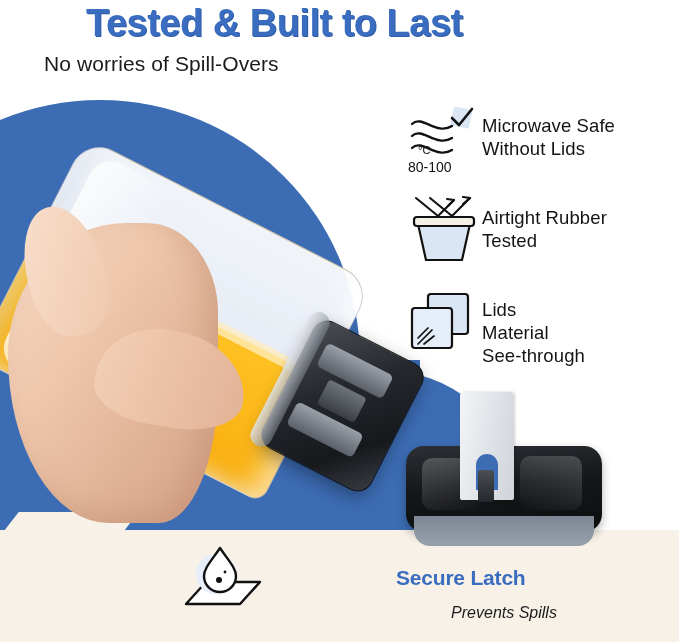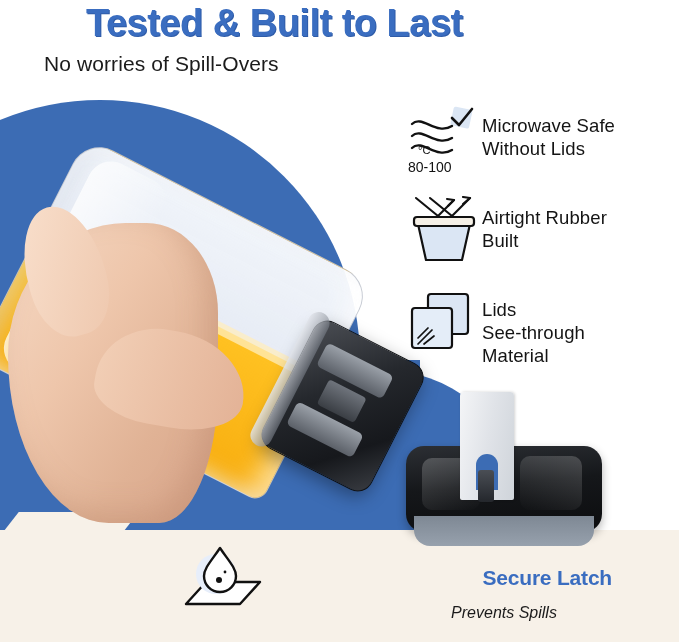--- a/index.html
+++ b/index.html
@@ -306,21 +306,21 @@
     width: 16px;
     height: 32px;
     background: linear-gradient(180deg,#4a4e55,#24272c);
     border-radius: 3px;
   }
   .latch-title {
     position: absolute;
     left: 396px;
     top: 566px;
     width: 216px;
-    text-align: right;
+    text-align: left;
     font-size: 21px;
     font-weight: bold;
     color: #3a6dc0;
     letter-spacing: -0.2px;
   }
   .latch-sub {
     position: absolute;
     left: 396px;
     top: 604px;
     width: 216px;
@@ -389,38 +389,38 @@
           <path d="M8 2 L30 20" stroke="#111" stroke-width="2.1" stroke-linecap="round"></path>
           <path d="M22 2 L44 20" stroke="#111" stroke-width="2.1" stroke-linecap="round"></path>
           <path d="M30 20 L46 4" stroke="#111" stroke-width="2.1" stroke-linecap="round"></path>
           <path d="M40 10 L46 4 L39 3" stroke="#111" stroke-width="2.1" fill="none" stroke-linecap="round" stroke-linejoin="round"></path>
           <path d="M44 20 L62 2" stroke="#111" stroke-width="2.1" stroke-linecap="round"></path>
           <path d="M55 8 L62 2 L55 1" stroke="#111" stroke-width="2.1" fill="none" stroke-linecap="round" stroke-linejoin="round"></path>
         </svg>
       </div>
       <div class="flabel">
         <div>Airtight Rubber</div>
-        <div>Built</div>
+        <div>Tested</div>
       </div>
     </div>
 
     <div class="feature">
       <div class="ficon">
         <svg width="74" height="72" viewBox="0 0 74 72">
           <rect x="20" y="6" width="40" height="40" rx="3" fill="#dbe6f4" stroke="#111" stroke-width="2.2"></rect>
           <rect x="4" y="20" width="40" height="40" rx="3" fill="#e4edf8" stroke="#111" stroke-width="2.2"></rect>
           <path d="M10 50 L20 40" stroke="#111" stroke-width="1.7" stroke-linecap="round"></path>
           <path d="M10 56 L24 42" stroke="#111" stroke-width="1.7" stroke-linecap="round"></path>
           <path d="M16 56 L26 48" stroke="#111" stroke-width="1.7" stroke-linecap="round"></path>
         </svg>
       </div>
       <div class="flabel">
         <div>Lids</div>
+        <div>Material</div>
         <div>See-through</div>
-        <div>Material</div>
       </div>
     </div>
 
   </div>
 
   <div class="drop-icon">
     <svg width="96" height="78" viewBox="0 0 96 78">
       <path d="M14 64 L34 42 L88 42 L68 64 Z" fill="#ffffff" stroke="#111" stroke-width="2.4" stroke-linejoin="round"></path>
       <circle cx="44" cy="34" r="20" fill="#e7eefa"></circle>
       <path d="M48 8 C40 20, 32 28, 32 36 A16 16 0 0 0 64 36 C64 28, 56 20, 48 8 Z" fill="#ffffff" stroke="#111" stroke-width="2.4" stroke-linejoin="round"></path>

